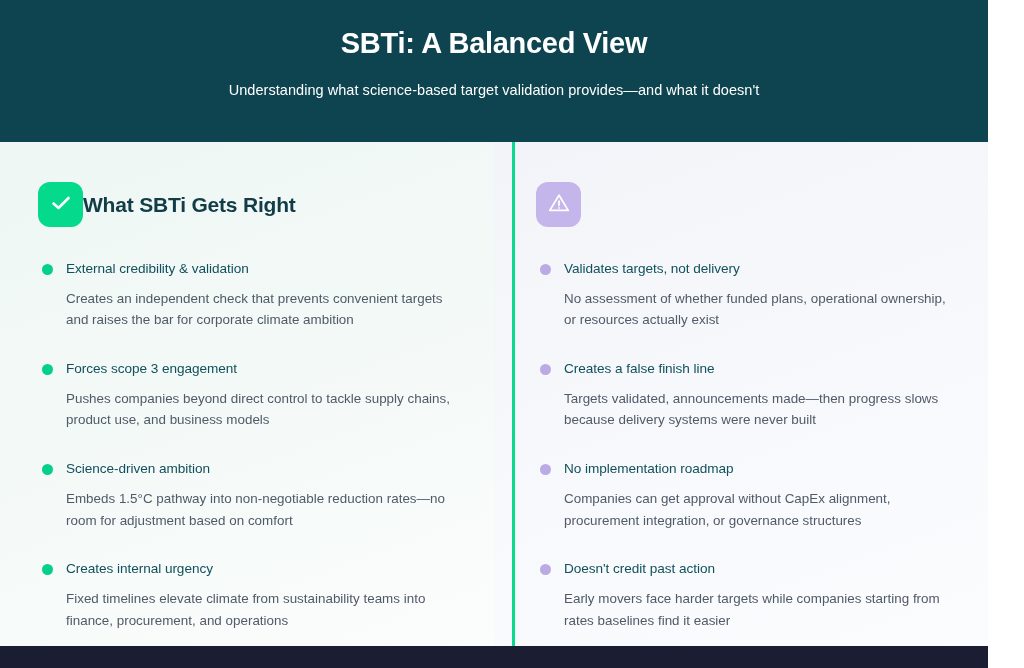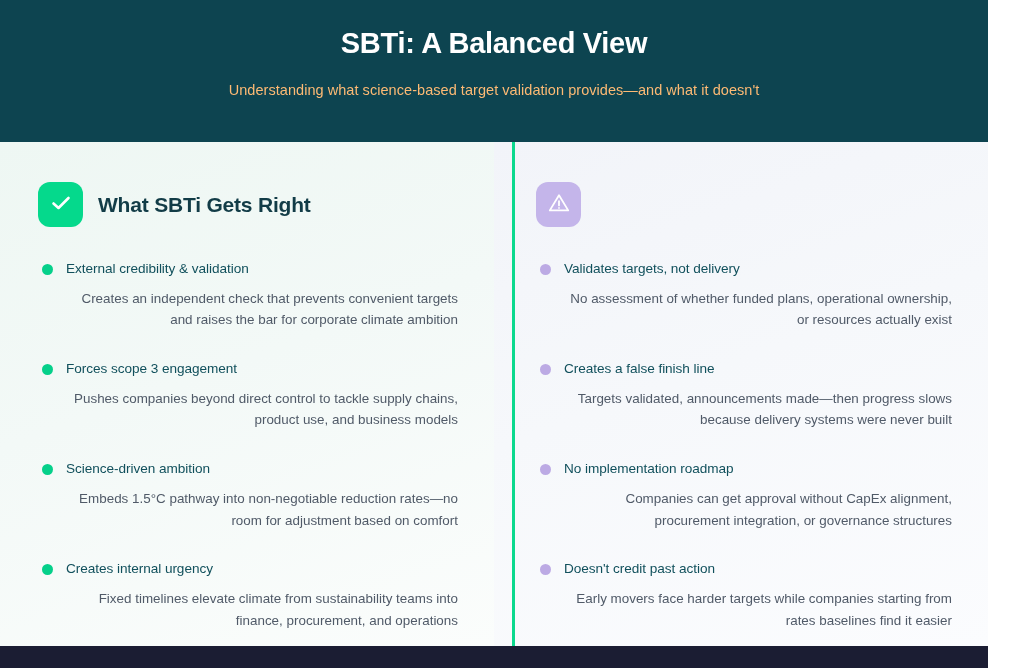--- a/index.html
+++ b/index.html
@@ -37,21 +37,21 @@
     color: #ffffff;
     font-size: 29px;
     font-weight: bold;
     letter-spacing: -0.3px;
     line-height: 1.2;
     text-align: center;
   }
 
   .header-subtitle {
     margin-top: 21px;
-    color: #fdba74;
+    color: #ffffff;
     font-size: 14.5px;
     font-weight: normal;
     letter-spacing: 0.05px;
     text-align: center;
   }
 
   
   .body {
     flex: 1 1 auto;
     display: flex;
@@ -83,21 +83,20 @@
     bottom: 0;
     width: 3px;
     background: #0bd98e;
     z-index: 5;
   }
 
   
   .col-head {
     display: flex;
     align-items: center;
-    gap: 15px;
     margin-bottom: 33px;
     padding-left: 2px;
   }
 
   .col-badge {
     width: 45px;
     height: 45px;
     border-radius: 12px;
     display: flex;
     align-items: center;
@@ -148,21 +147,20 @@
     line-height: 1.3;
     margin-bottom: 10px;
   }
 
   .item-body {
     font-size: 13.4px;
     color: #505a68;
     line-height: 1.62;
     letter-spacing: 0.01px;
     max-width: 400px;
-    text-align: right;
   }
 
   .column.right .item-body { max-width: 410px; }
 
   
   .footer-bar {
     flex: 0 0 22px;
     height: 22px;
     background: #1b1d33;
   }

